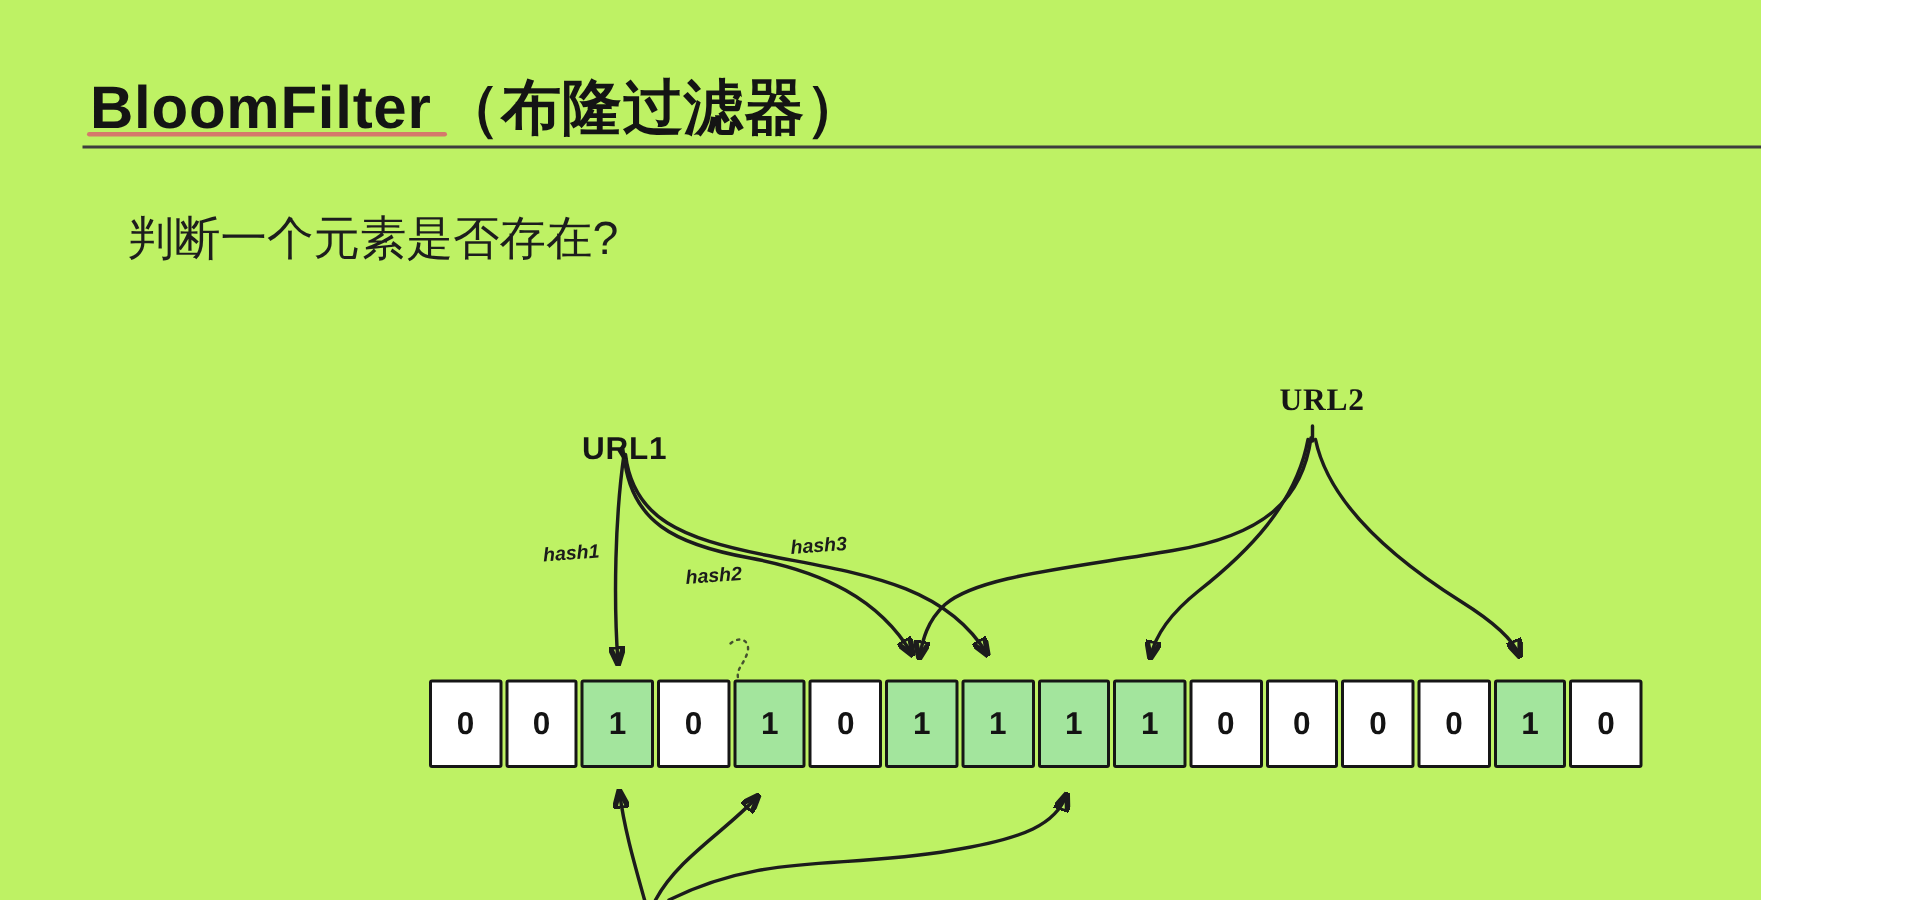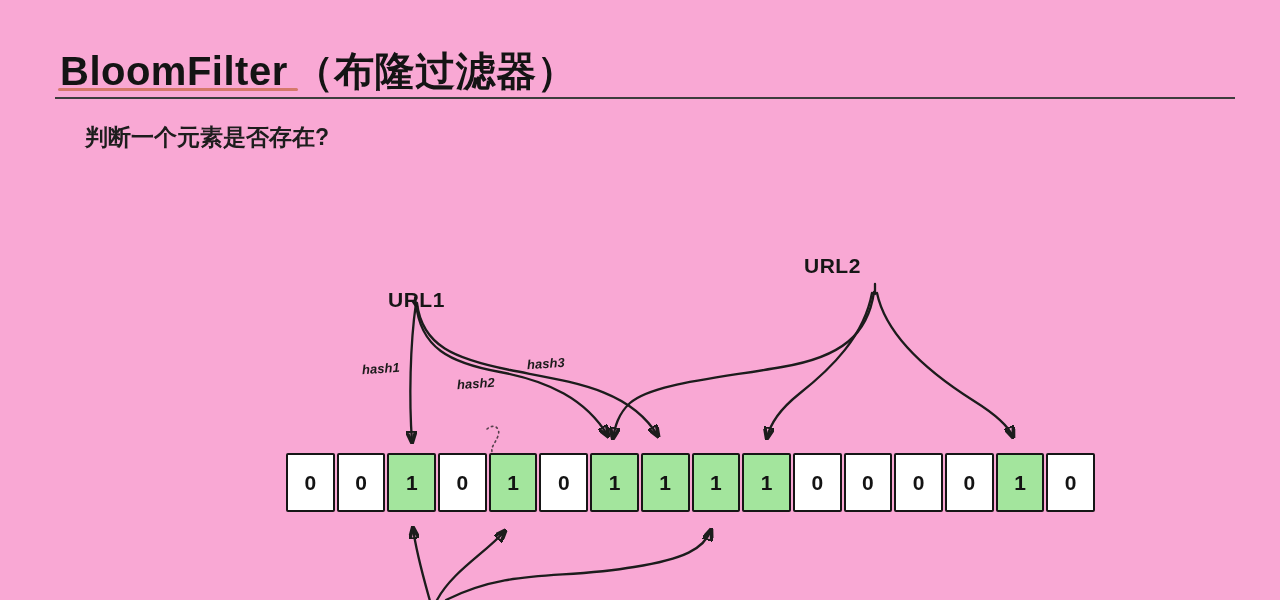--- a/index.html
+++ b/index.html
@@ -1,33 +1,33 @@
 <!DOCTYPE html>
 <html><head>
 <meta charset="utf-8">
 <style>
   html,body{margin:0;padding:0;background:#ffffff;}
-  #page{position:relative;width:1280px;height:600px;background:#f9a8d4;overflow:hidden;
+  #page{position:relative;width:1174px;height:600px;background:#bef264;overflow:hidden;
         font-family:"Liberation Sans","DejaVu Sans",sans-serif;color:#1a1a1a;}
 
   
   .title{position:absolute;left:60px;top:44px;font-size:40px;font-weight:bold;
          letter-spacing:0.5px;color:#141414;white-space:nowrap;}
   .title .zh{margin-left:6px;}
   .red-underline{position:absolute;left:58px;top:88px;width:240px;height:3px;
                  background:#d5796b;border-radius:2px;}
   .gray-rule{position:absolute;left:55px;top:97px;width:1180px;height:2px;background:#3d3d3d;}
 
   
-  .question{position:absolute;left:85px;top:122px;font-size:23px;font-weight:700;color:#1d1d1d;}
+  .question{position:absolute;left:85px;top:138px;font-size:31px;font-weight:400;color:#1d1d1d;}
 
   
   .url-label{position:absolute;font-size:21px;font-weight:bold;color:#161616;letter-spacing:0.5px;}
   #url1-label{left:388px;top:288px;}
-  #url2-label{left:804px;top:254px;}
+  #url2-label{left:853px;top:254px;font-family:Liberation Serif, serif;}
   .hash-label{position:absolute;font-size:13px;font-weight:700;font-style:italic;
               color:#1b1b1b;transform:rotate(-4deg);}
   #hash1-label{left:362px;top:361px;}
   #hash2-label{left:457px;top:376px;}
   #hash3-label{left:527px;top:356px;}
 
   
   .bit-array{position:absolute;left:286px;top:453px;width:809px;height:59px;
              display:flex;gap:2px;}
   .cell{flex:1;border:2.5px solid #161616;border-radius:2px;background:#ffffff;

